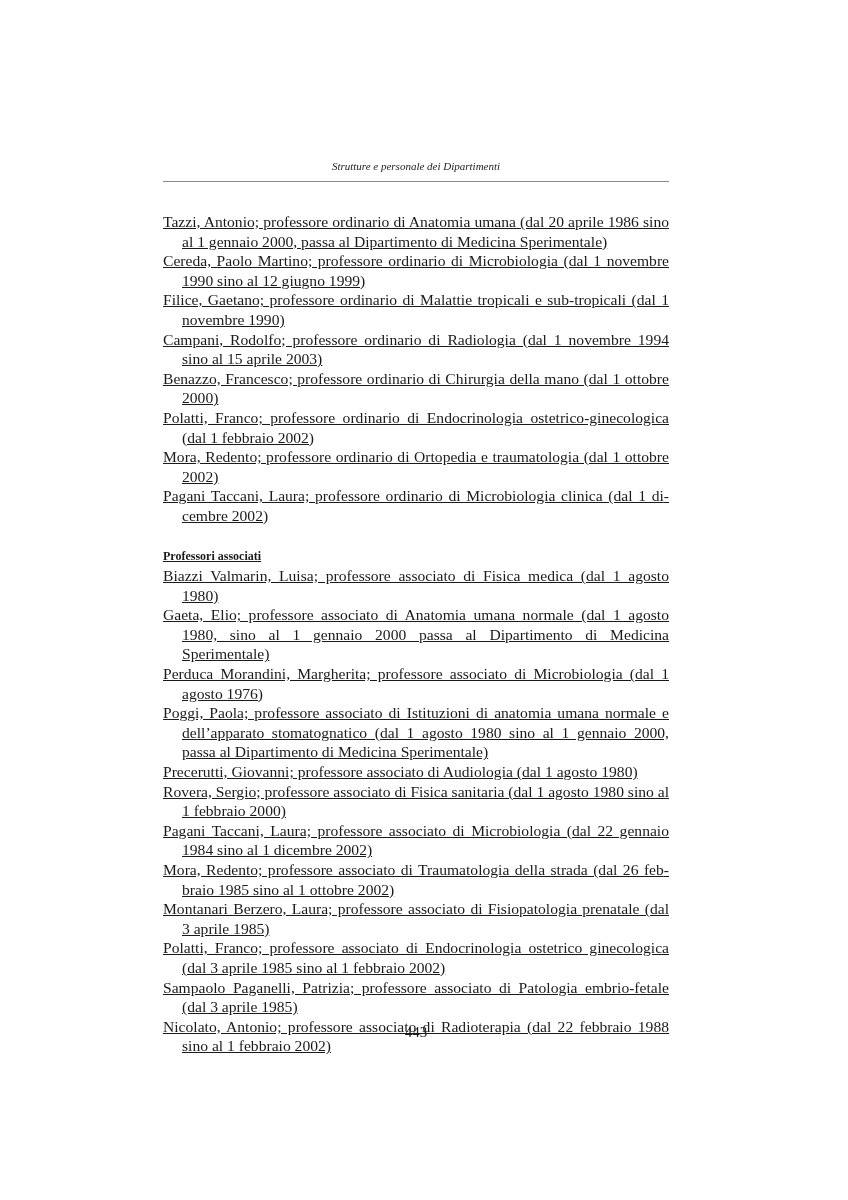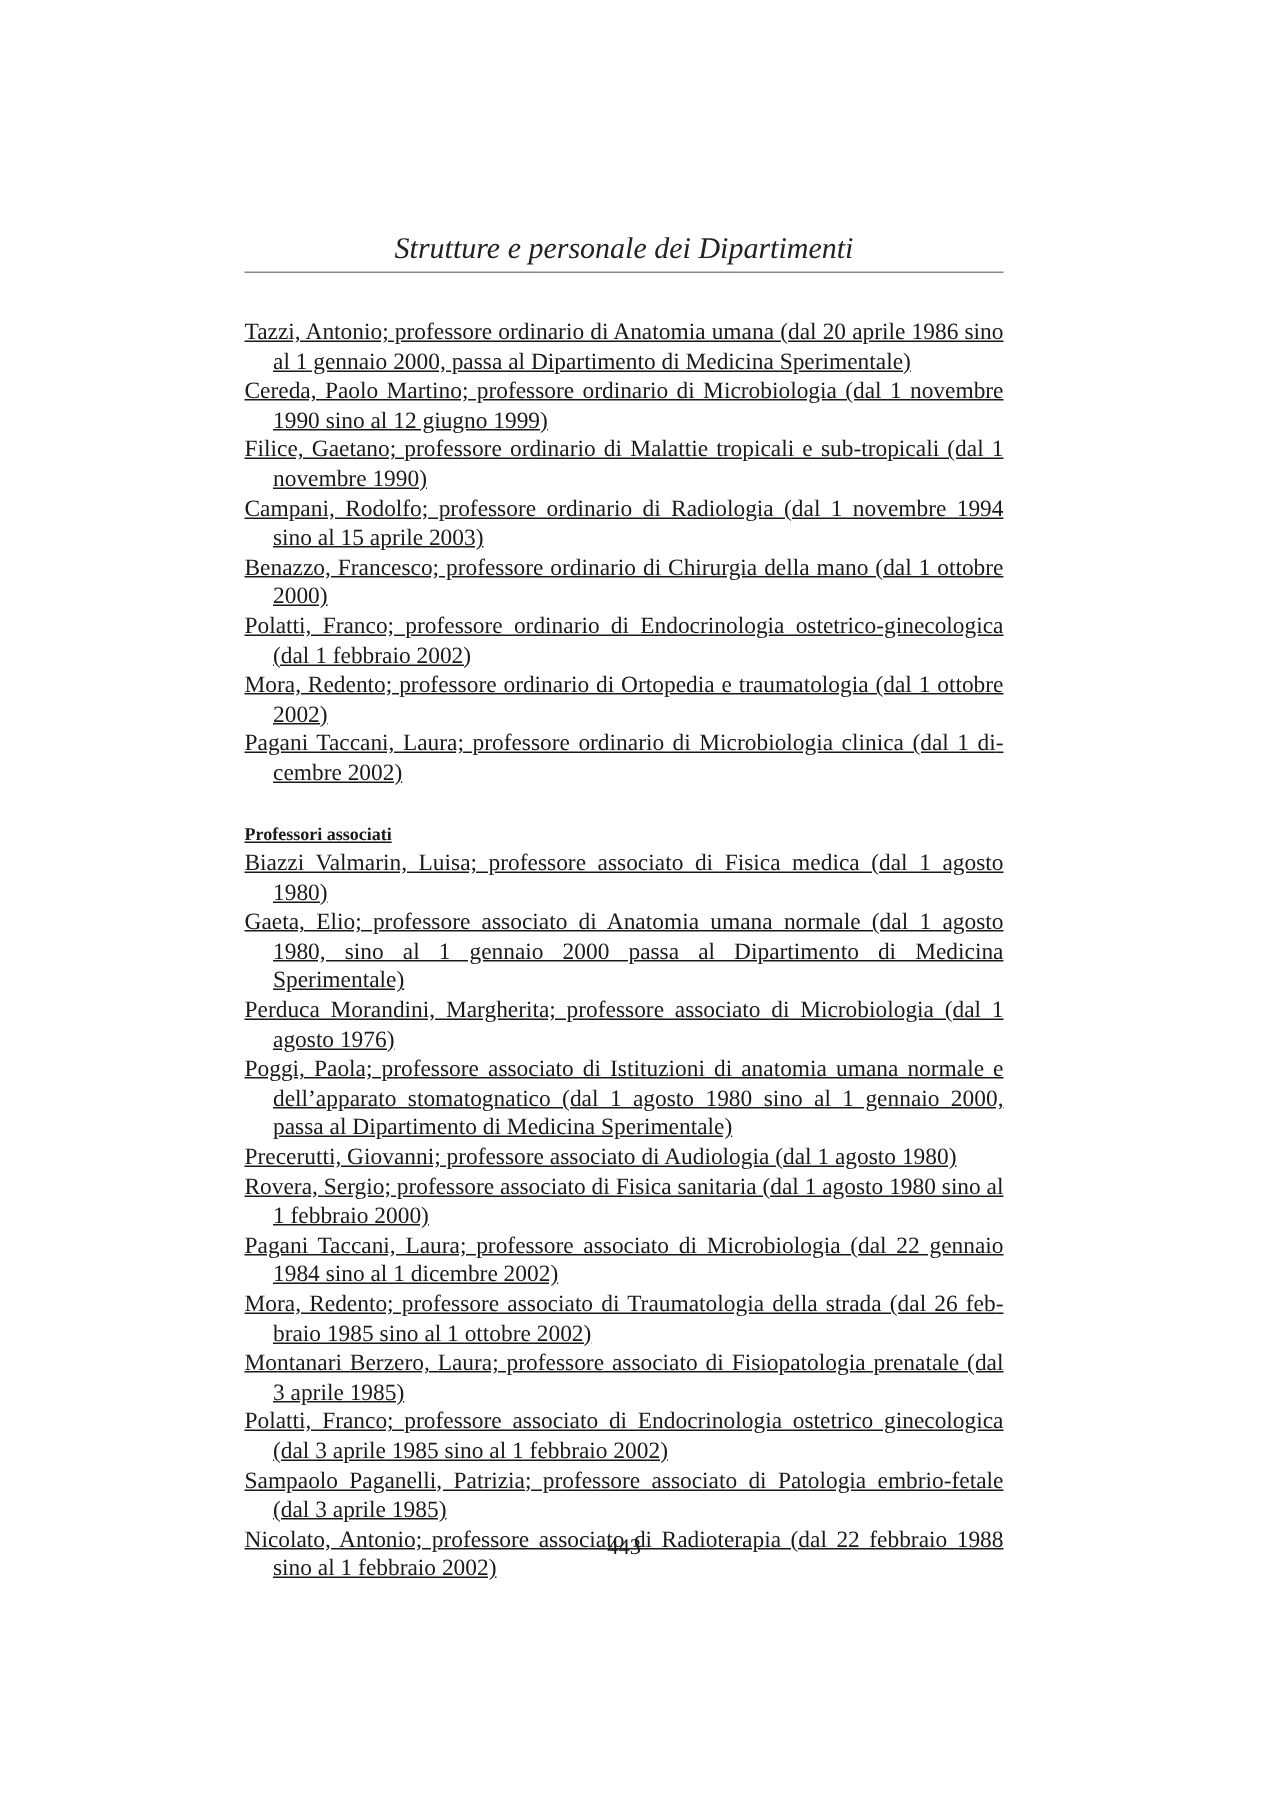--- a/index.html
+++ b/index.html
@@ -15,21 +15,21 @@
     font-family: "Liberation Serif", "DejaVu Serif", serif;
     color: #1a1a1a;
   }
   .running-header {
     position: absolute;
     left: 163px;
     top: 156px;
     width: 506px;
     text-align: center;
     font-style: italic;
-    font-size: 20px;
+    font-size: 11px;
     line-height: 20px;
     color: #222;
   }
   .header-rule {
     position: absolute;
     left: 163px;
     top: 181px;
     width: 506px;
     height: 0;
     border-top: 1px solid #8a8a8a;

